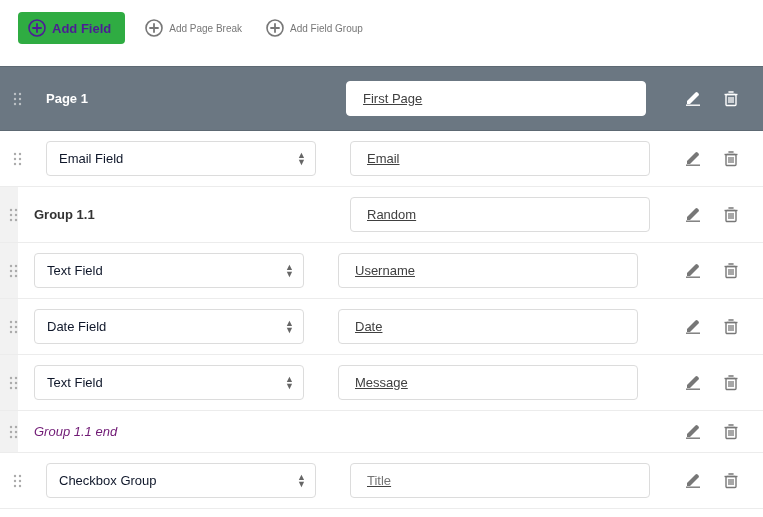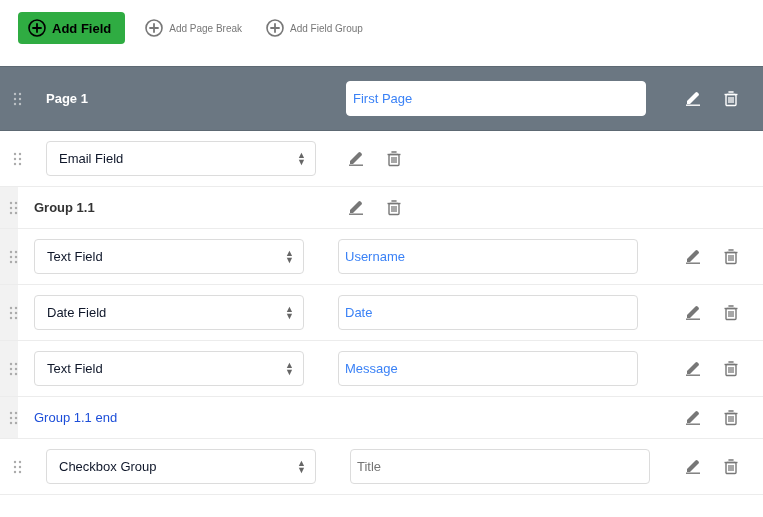--- a/index.html
+++ b/index.html
@@ -12,21 +12,21 @@
     }
     .toolbar {
       display: flex;
       align-items: center;
       gap: 16px;
       padding: 12px 18px 22px 18px;
       background: #fff;
     }
     .btn-primary {
       background: #2fac42;
-      color: #000000;
+      color: #4c1d95;
       border: none;
       border-radius: 4px;
       padding: 7px 14px 7px 10px;
       display: inline-flex;
       align-items: center;
       gap: 6px;
       font-size: 13px;
       font-weight: 600;
       cursor: pointer;
       justify-content: flex-end;
@@ -67,24 +67,25 @@
       font-weight: 600;
     }
     .page-header .label-cell { color: #fff; }
     .input-cell {
       flex: 1;
     }
     input.text-field {
       width: 300px;
       border: 1px solid #dcdcdc;
       border-radius: 4px;
-      padding: 9px 6px;
+      padding: 9px 16px;
       font-size: 13px;
-      color: #3b82f6;
+      color: #404040;
       background: #fff;
+      text-decoration: underline;
     }
     .page-header input.text-field {
       border-color: #fff;
     }
     .actions {
       display: flex;
       gap: 18px;
       padding-left: 20px;
     }
     .icon-btn {
@@ -146,23 +147,24 @@
       display: flex;
       flex-direction: column;
     }
     .group-label {
       font-weight: 600;
       color: #333;
       padding-left: 6px;
       width: 288px;
     }
     .group-end-label {
-      color: #1d4ed8;
+      color: #701a75;
       padding-left: 6px;
       flex: 1;
+      font-style: italic;
     }
     svg { display: block; }
   </style>
 </head>
 <body>
 
 <svg width="0" height="0" style="position:absolute">
   <defs>
     <g id="ico-plus-circle">
       <circle cx="9" cy="9" r="8" fill="none" stroke="currentColor" stroke-width="1.6"></circle>
@@ -255,20 +257,23 @@
   </span>
   <div style="padding-left:10px">
     <div class="select-wrap">
       <button class="select-field">Email Field</button>
       <span class="select-arrows">
           <span>▲</span>
           <span>▼</span>
         </span>
     </div>
   </div>
+  <div class="input-cell" style="padding-left:24px">
+    <input type="text" class="text-field" value="Email" style="">
+  </div>
   <div class="actions">
     <button class="icon-btn">
         <span>
           <svg width="16" height="17" viewBox="0 0 16 17">
             <use href="#ico-pencil"></use>
           </svg>
         </span>
       </button>
     <button class="icon-btn">
         <span>
@@ -282,20 +287,23 @@
 
 <div class="row group-nest">
   <div class="group-gutter">
     <span class="drag-handle">
         <svg width="13" height="16" viewBox="0 0 13 16">
           <use href="#ico-drag"></use>
         </svg>
       </span>
   </div>
   <div class="group-label">Group 1.1</div>
+  <div class="input-cell" style="padding-left:24px">
+    <input type="text" class="text-field" value="Random" style="">
+  </div>
   <div class="actions">
     <button class="icon-btn">
         <span>
           <svg width="16" height="17" viewBox="0 0 16 17">
             <use href="#ico-pencil"></use>
           </svg>
         </span>
       </button>
     <button class="icon-btn">
         <span>

